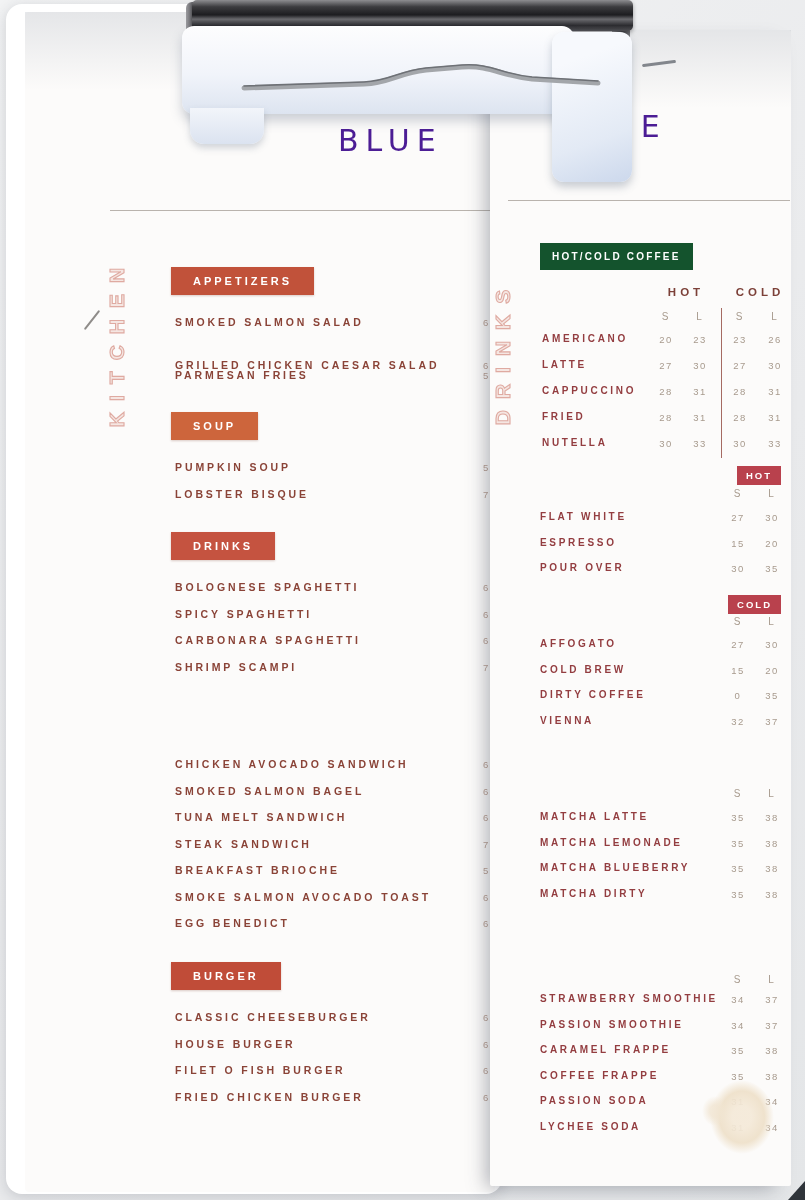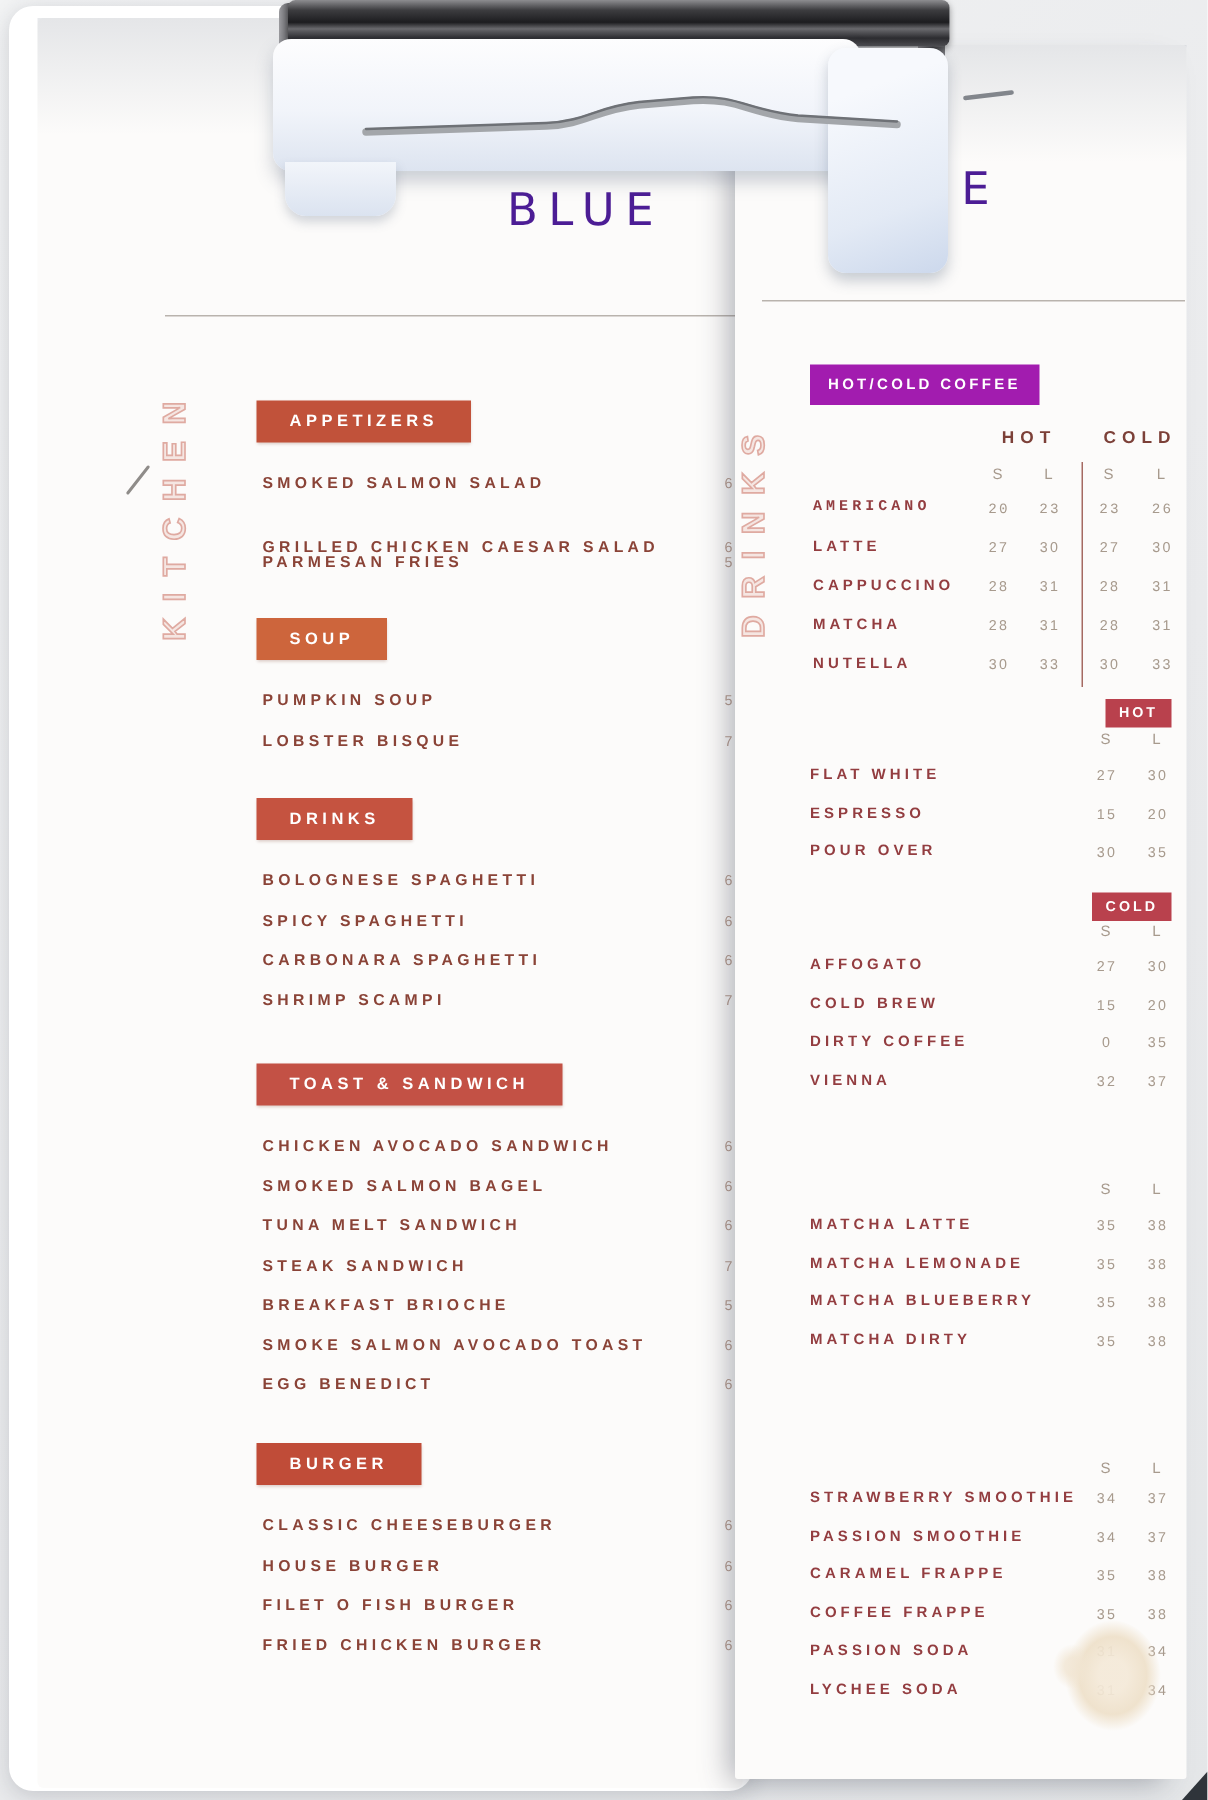--- a/index.html
+++ b/index.html
@@ -170,21 +170,20 @@
         <div class="left-price">6</div>
       </div>
       <div class="left-row" style="top: 615px;">
         <div class="left-name">CARBONARA SPAGHETTI</div>
         <div class="left-price">6</div>
       </div>
       <div class="left-row" style="top: 641.5px;">
         <div class="left-name">SHRIMP SCAMPI</div>
         <div class="left-price">7</div>
       </div>
-      <div class="badge-left" style="top: 697px; background: rgb(195, 81, 69);">TOAST &amp; SANDWICH</div>
       <div class="left-row" style="top: 739px;">
         <div class="left-name">CHICKEN AVOCADO SANDWICH</div>
         <div class="left-price">6</div>
       </div>
       <div class="left-row" style="top: 765.5px;">
         <div class="left-name">SMOKED SALMON BAGEL</div>
         <div class="left-price">6</div>
       </div>
       <div class="left-row" style="top: 792px;">
         <div class="left-name">TUNA MELT SANDWICH</div>
@@ -226,30 +225,30 @@
     </div>
 </div>
 
 <div class="paper" id="drinks-paper">
   <div class="logo" style="left:72px;top:82px;">BLUE</div>
   <div class="rule" style="top:170px;left:18px;width:282px;"></div>
   <div class="vert-wrap" style="left:-86px;top:309px;">
     <div class="vert-label">DRINKS</div>
   </div>
 
-  <div class="badge-coffee" id="coffee-badge" style="background: #a21caf;">HOT/COLD COFFEE</div>
+  <div class="badge-coffee" id="coffee-badge" style="background: #14532d;">HOT/COLD COFFEE</div>
   <div class="group-header" style="left:161px;">HOT</div>
   <div class="group-header" style="left:235px;">COLD</div>
   <div class="sl" style="left:160px;top:281px;">S</div>
   <div class="sl" style="left:194px;top:281px;">L</div>
   <div class="sl" style="left:234px;top:281px;">S</div>
   <div class="sl" style="left:269px;top:281px;">L</div>
   <div id="coffee-divider"></div>
   <div id="coffee-rows" style="position:absolute;inset:0;">
-      <div class="right-row" style="top: 297px; font-family: Liberation Mono, monospace;">
+      <div class="right-row" style="top: 297px;">
         <div class="right-name" style="left: 52px;">AMERICANO</div>
         <div class="right-price" style="left: 160px;">20</div>
         <div class="right-price" style="left: 194px;">23</div>
         <div class="right-price" style="left: 234px;">23</div>
         <div class="right-price" style="left: 269px;">26</div>
       </div>
       <div class="right-row" style="top: 323px;">
         <div class="right-name" style="left: 52px;">LATTE</div>
         <div class="right-price" style="left: 160px;">27</div>
         <div class="right-price" style="left: 194px;">30</div>
@@ -257,21 +256,21 @@
         <div class="right-price" style="left: 269px;">30</div>
       </div>
       <div class="right-row" style="top: 349px;">
         <div class="right-name" style="left: 52px;">CAPPUCCINO</div>
         <div class="right-price" style="left: 160px;">28</div>
         <div class="right-price" style="left: 194px;">31</div>
         <div class="right-price" style="left: 234px;">28</div>
         <div class="right-price" style="left: 269px;">31</div>
       </div>
       <div class="right-row" style="top: 375px;">
-        <div class="right-name" style="left: 52px;">MATCHA</div>
+        <div class="right-name" style="left: 52px;">FRIED</div>
         <div class="right-price" style="left: 160px;">28</div>
         <div class="right-price" style="left: 194px;">31</div>
         <div class="right-price" style="left: 234px;">28</div>
         <div class="right-price" style="left: 269px;">31</div>
       </div>
       <div class="right-row" style="top: 401px;">
         <div class="right-name" style="left: 52px;">NUTELLA</div>
         <div class="right-price" style="left: 160px;">30</div>
         <div class="right-price" style="left: 194px;">33</div>
         <div class="right-price" style="left: 234px;">30</div>

